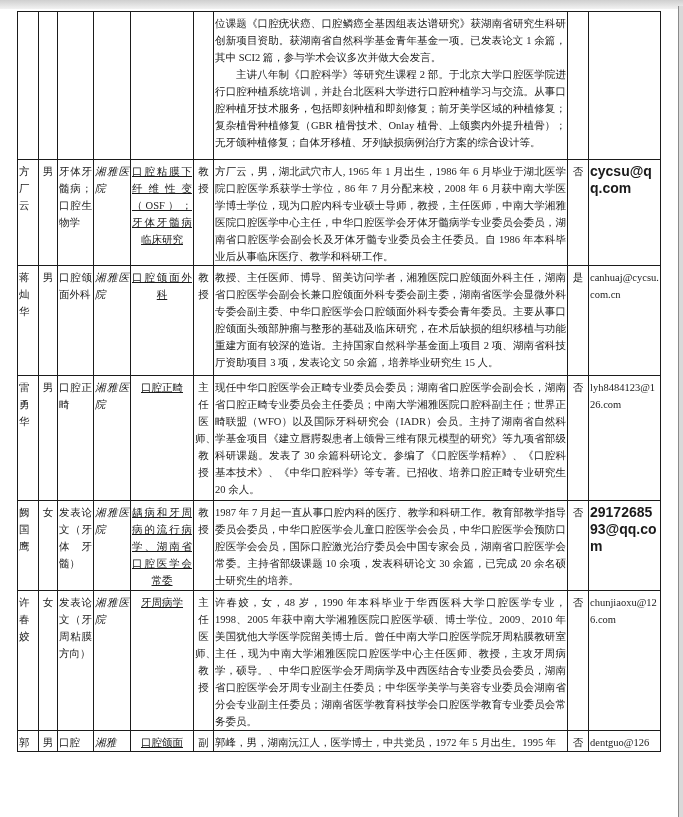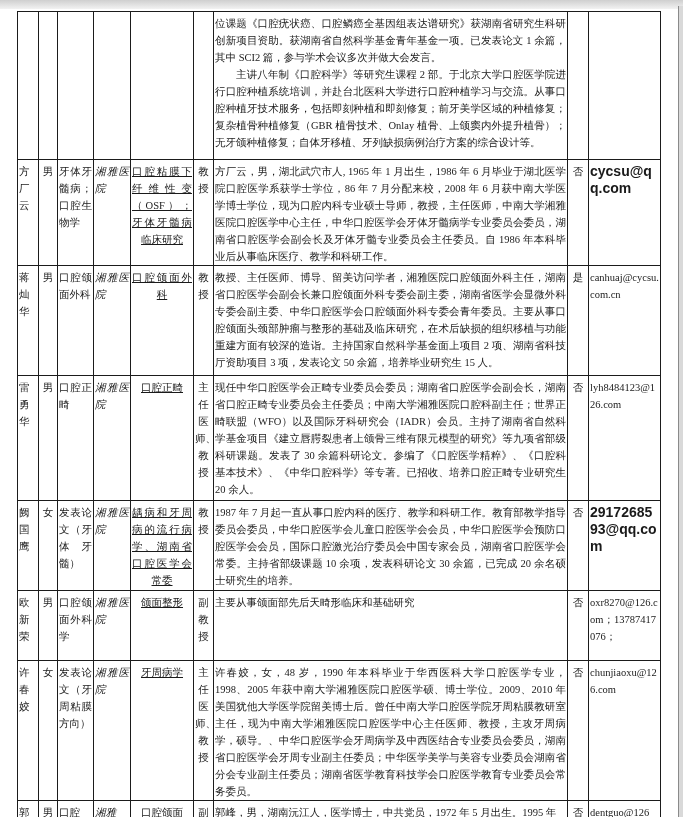--- a/index.html
+++ b/index.html
@@ -130,33 +130,20 @@
     <td class="c-hosp">湘雅医院</td>
     <td class="c-res">龋病和牙周病的流行病学、湖南省口腔医学会常委</td>
     <td class="c-title">教授</td>
     <td class="c-desc">
           <p>1987 年 7 月起一直从事口腔内科的医疗、教学和科研工作。教育部教学指导委员会委员，中华口腔医学会儿童口腔医学会会员，中华口腔医学会预防口腔医学会会员，国际口腔激光治疗委员会中国专家会员，湖南省口腔医学会常委。主持省部级课题 10 余项，发表科研论文 30 余篇，已完成 20 余名硕士研究生的培养。</p>
         </td>
     <td class="c-flag">否</td>
     <td class="c-email email-sans">2917268593@qq.com</td>
   </tr>
 
-  <tr style="height: 70px;">
-    <td class="c-name">欧新荣</td>
-    <td class="c-gender">男</td>
-    <td class="c-spec">口腔颌面外科学</td>
-    <td class="c-hosp">湘雅医院</td>
-    <td class="c-res">颌面整形</td>
-    <td class="c-title">副教授</td>
-    <td class="c-desc">
-          <p>主要从事颌面部先后天畸形临床和基础研究</p>
-        </td>
-    <td class="c-flag">否</td>
-    <td class="c-email">oxr8270@126.com；13787417076；</td>
-  </tr>
 
   <tr style="height: 127px;">
     <td class="c-name">许春姣</td>
     <td class="c-gender">女</td>
     <td class="c-spec">发表论文（牙周粘膜方向）</td>
     <td class="c-hosp">湘雅医院</td>
     <td class="c-res">牙周病学</td>
     <td class="c-title">主任医师、教授</td>
     <td class="c-desc">
           <p>许春姣，女，48 岁，1990 年本科毕业于华西医科大学口腔医学专业，1998、2005 年获中南大学湘雅医院口腔医学硕、博士学位。2009、2010 年美国犹他大学医学院留美博士后。曾任中南大学口腔医学院牙周粘膜教研室主任，现为中南大学湘雅医院口腔医学中心主任医师、教授，主攻牙周病学，硕导。、中华口腔医学会牙周病学及中西医结合专业委员会委员，湖南省口腔医学会牙周专业副主任委员；中华医学美学与美容专业委员会湖南省分会专业副主任委员；湖南省医学教育科技学会口腔医学教育专业委员会常务委员。</p>

